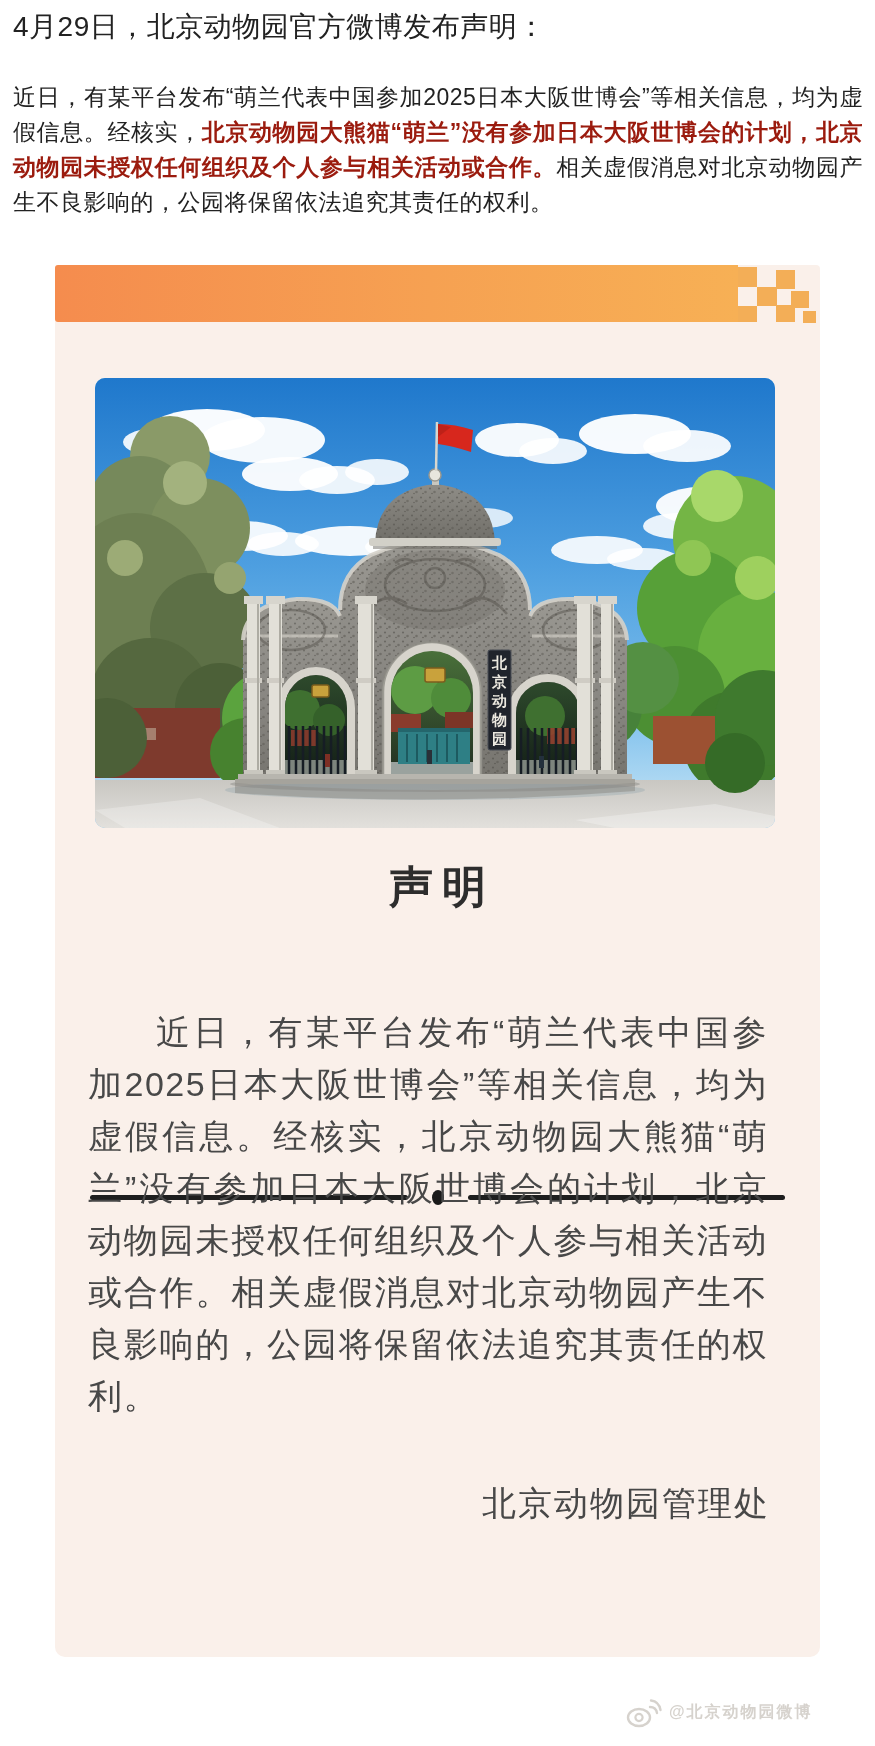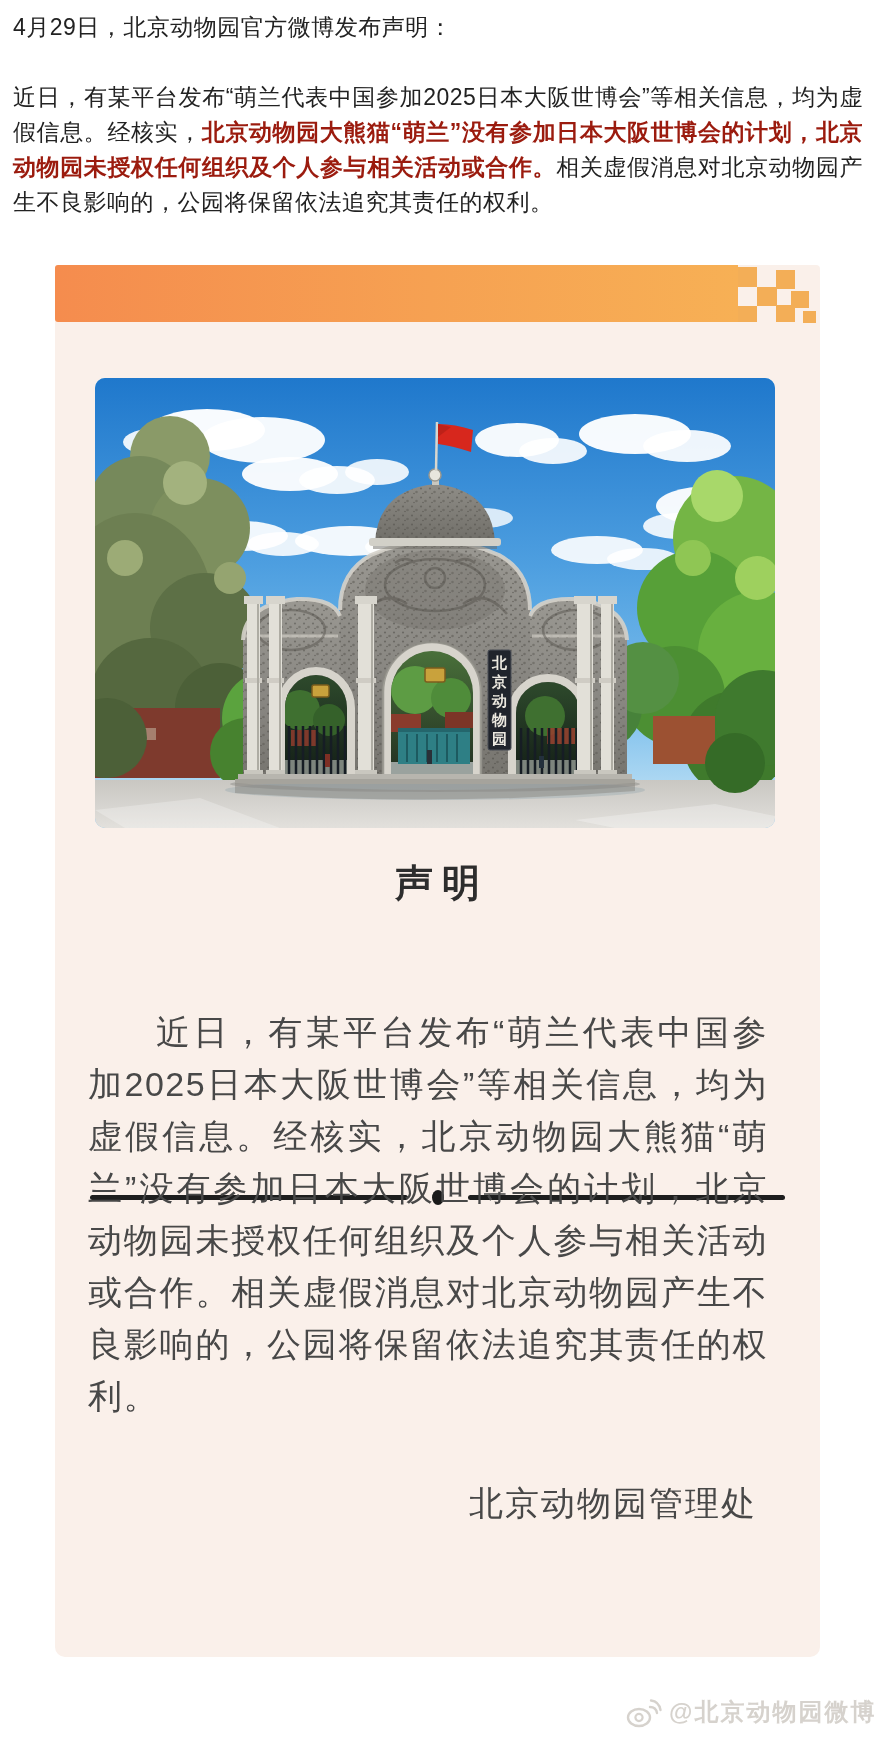--- a/index.html
+++ b/index.html
@@ -2,21 +2,21 @@
 <html><head>
 <meta charset="utf-8">
 <style>
   * { margin:0; padding:0; box-sizing:border-box; }
   html,body { background:#ffffff; }
   body { font-family:"Liberation Sans","DejaVu Sans",sans-serif; }
   .page { position:relative; width:875px; height:1746px; background:#ffffff; overflow:hidden; }
 
   
   .top-text { position:absolute; left:13px; top:10px; width:850px; color:#222222; }
-  .intro { font-size:23px; line-height:34px; letter-spacing:0.5px; }
+  .intro { font-size:28px; line-height:34px; letter-spacing:0.5px; }
   .para  { margin-top:36px; font-size:23px; line-height:35px; letter-spacing:0.5px;
            text-align:justify; }
   .para .em { color:#9b1b0e; font-weight:700; }
 
   
   .card { position:absolute; left:55px; top:265px; width:765px; height:1392px;
           background:#faf0ea; border-radius:4px 4px 10px 10px; }
   .card-bar { position:absolute; left:0; top:0; width:765px; height:57px; }
   .bar-fill { position:absolute; left:0; top:0; width:683px; height:57px;
               background:linear-gradient(90deg,#f58c4e 0%,#f6a152 55%,#f7b055 100%);
@@ -28,38 +28,38 @@
   .s4 { left:721px; top:5px;  width:19px; height:19px; }
   .s5 { left:721px; top:40px; width:19px; height:17px; }
   .s6 { left:736px; top:26px; width:18px; height:17px; }
   .s7 { left:748px; top:46px; width:13px; height:12px; }
 
   .photo { position:absolute; left:40px; top:113px; width:680px; height:450px;
            border-radius:10px; overflow:hidden; background:#7ec0ec; }
   .photo svg { display:block; width:680px; height:450px; }
 
   .card-title { position:absolute; top:593px; left:0; width:100%; text-align:center;
-                font-size:38px; font-weight:700; color:#2d2d2d;
+                font-size:44px; font-weight:700; color:#2d2d2d;
                 letter-spacing:9px; text-indent:9px; }
   .divider { position:absolute; top:925px; left:35px; width:695px; height:14px;
              display:flex; align-items:center; gap:24px; }
   .divider .line { flex:1; height:5px; background:#1e1e1e; border-radius:2.5px; }
   .divider .dot  { width:12px; height:15px; background:#1a1a1a; border-radius:50%; }
 
   .card-body { position:absolute; left:33px; top:741px; width:680px;
                font-size:34px; line-height:52px; letter-spacing:1.5px;
                color:#484848; text-align:justify; text-indent:2em; }
 
-  .sig { position:absolute; top:1212px; right:63px; text-align:right;
+  .sig { position:absolute; top:1212px; right:50px; text-align:right;
          font-size:34px; line-height:52px; letter-spacing:2px; color:#484848; }
 
   
   .watermark { position:absolute; left:626px; top:1696px; display:flex;
                align-items:center; gap:7px; white-space:nowrap;
-               color:#d2cec8; font-size:24px; font-weight:700; letter-spacing:2px;
+               color:#d2cec8; font-size:16px; font-weight:700; letter-spacing:2px;
                opacity:0.9; text-shadow:0 1px 0 #ffffff; }
   .watermark svg { display:block; }
 </style>
 </head>
 <body>
 
 <div class="page">
 
   <div class="top-text">
     <p class="intro">4月29日，北京动物园官方微博发布声明：</p>

